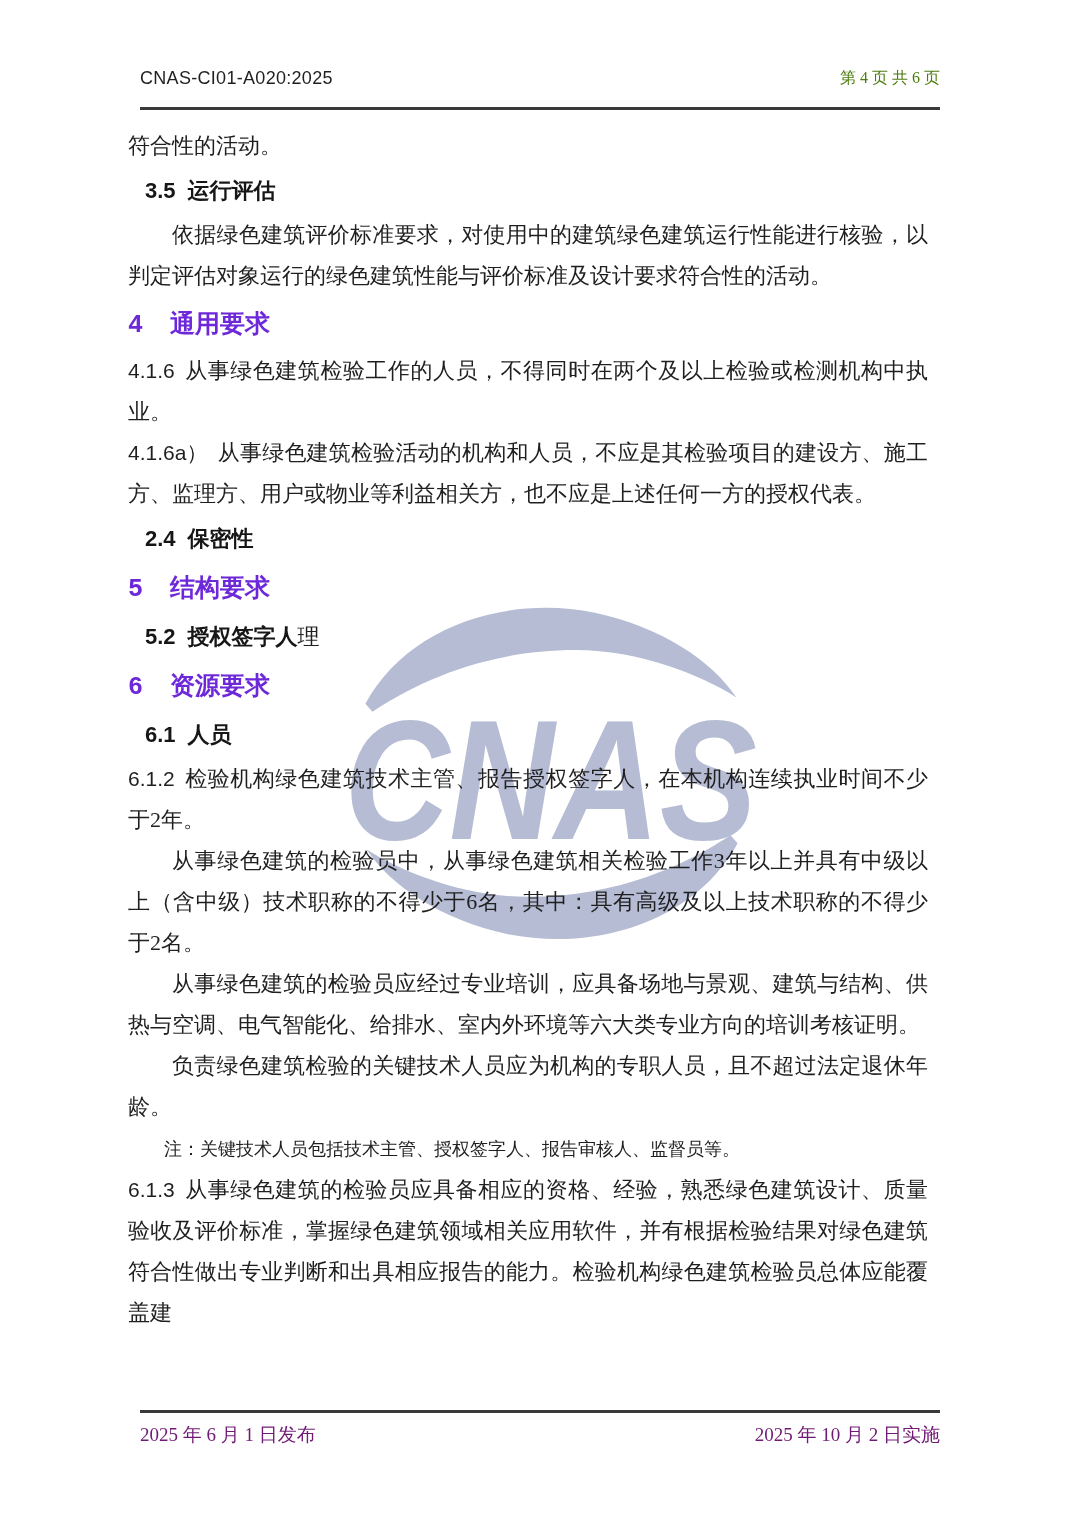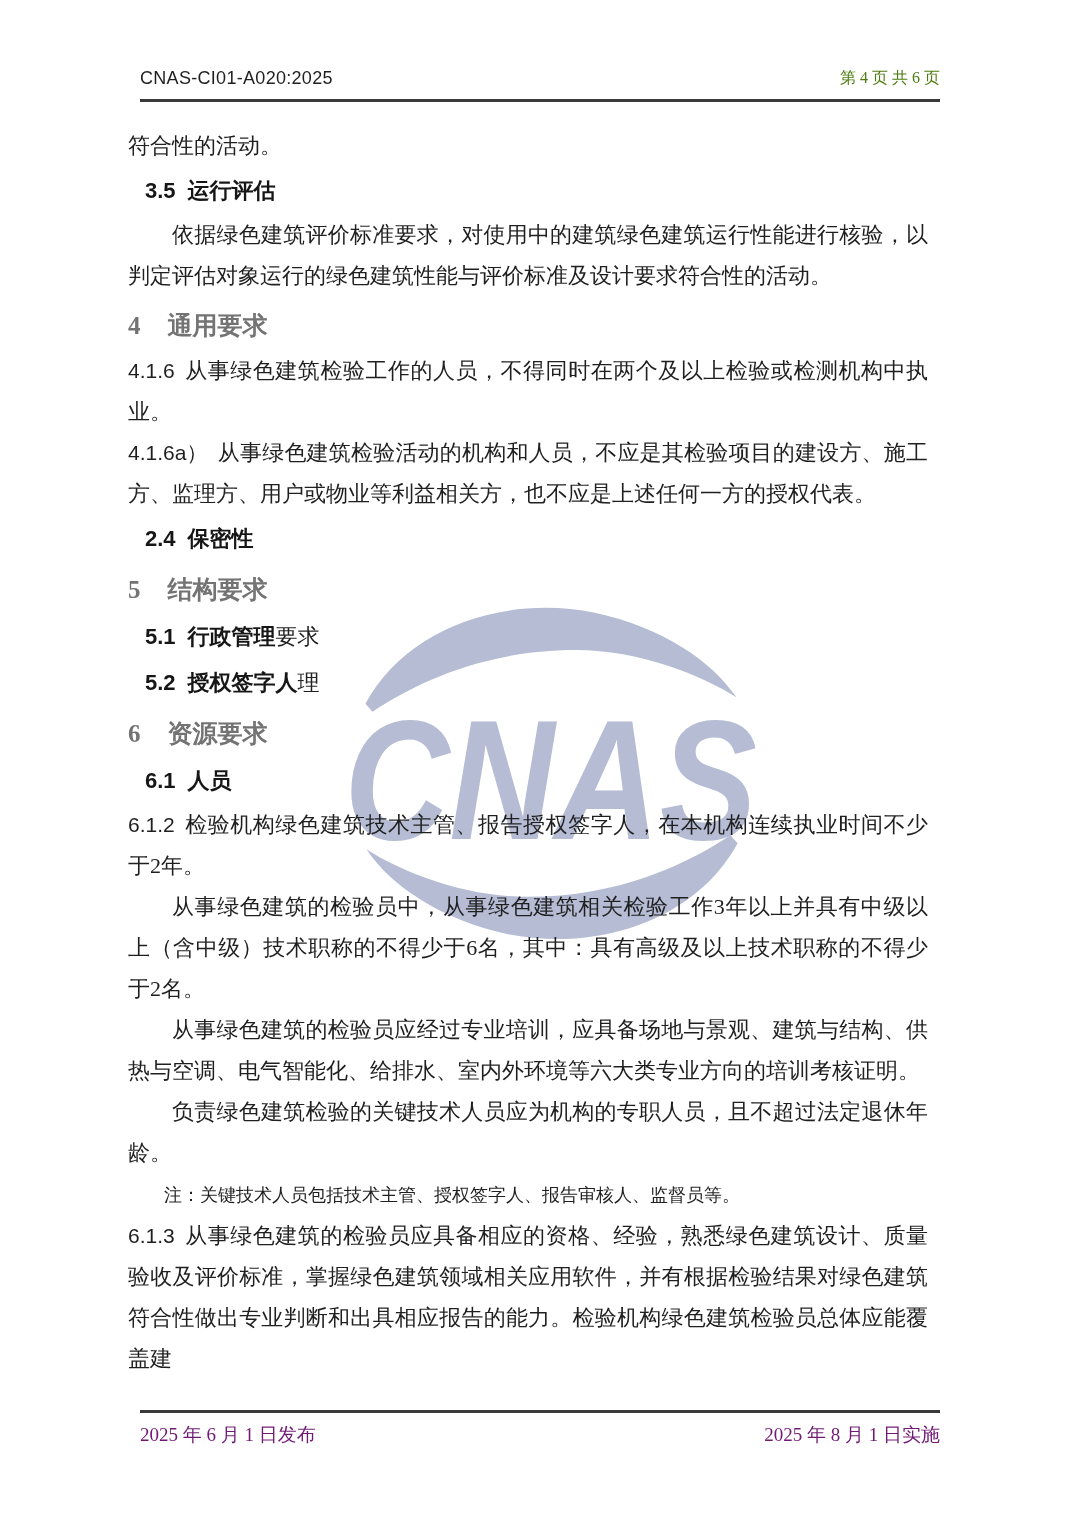--- a/index.html
+++ b/index.html
@@ -10,21 +10,21 @@
     color:#1f1f1f;
     position:relative;
     overflow:hidden;
   }
   .page { position:relative; width:1080px; height:1527px; background:#fff; overflow:hidden; }
 
   
   .header {
     position:absolute; top:68px; left:140px; right:140px; z-index:2;
     display:flex; justify-content:space-between; align-items:flex-end;
-    padding-bottom:10px;
+    padding-bottom:18px;
     border-bottom:3px solid #3a3a3a;
   }
   .doc-number {
     font-family:"Liberation Sans", sans-serif;
     font-size:18px; letter-spacing:0.3px; color:#1f1f1f;
   }
   .page-info { font-size:16px; color:#4d7c0f; }
 
   
   .watermark {
@@ -39,22 +39,22 @@
   }
   .body-p {
     font-size:22px; line-height:41px; text-align:justify;
   }
   .indent { text-indent:2em; }
   .clause-num {
     font-family:"Liberation Sans", sans-serif;
     font-size:21px; margin-right:10px;
   }
   .sec1 {
-    font-family:Liberation Serif, serif; font-weight:bold;
-    font-size:25px; line-height:44px; margin:8px 0 2px 0; color:#737373;
+    font-family:Liberation Mono, monospace; font-weight:bold;
+    font-size:25px; line-height:44px; margin:8px 0 2px 0; color:#6d28d9;
   }
   .sec1 .h-num { margin-right:27px; }
   .sec2 {
     font-family:"Liberation Sans", sans-serif; font-weight:bold;
     font-size:22px; line-height:42px; margin:4px 0 2px 17px; color:#161616;
   }
   .sec2 .h-num { margin-right:12px; }
   .sec2 .h-rest { font-family:"Liberation Serif", serif; font-weight:normal; color:#1f1f1f; }
   .note {
     font-size:18px; line-height:40px; text-indent:2em; margin-top:2px;
@@ -119,23 +119,20 @@
     </p>
 
     <div class="sec2">
       <span class="h-num">2.4</span><span>保密性</span>
     </div>
 
     <div class="sec1">
       <span class="h-num">5</span><span>结构要求</span>
     </div>
 
-    <div class="sec2">
-      <span class="h-num">5.1</span><span>行政管理</span><span class="h-rest">要求</span>
-    </div>
 
     <div class="sec2">
       <span class="h-num">5.2</span><span>授权签字人</span><span class="h-rest">理</span>
     </div>
 
     <div class="sec1">
       <span class="h-num">6</span><span>资源要求</span>
     </div>
 
     <div class="sec2">
@@ -153,16 +150,16 @@
     <p class="note">注：关键技术人员包括技术主管、授权签字人、报告审核人、监督员等。</p>
 
     <p class="body-p">
       <span class="clause-num">6.1.3</span><span>从事绿色建筑的检验员应具备相应的资格、经验，熟悉绿色建筑设计、质量验收及评价标准，掌握绿色建筑领域相关应用软件，并有根据检验结果对绿色建筑符合性做出专业判断和出具相应报告的能力。检验机构绿色建筑检验员总体应能覆盖建</span>
     </p>
 
   </div>
 
   <div class="footer">
     <span>2025 年 6 月 1 日发布</span>
-    <span>2025 年 8 月 1 日实施</span>
+    <span>2025 年 10 月 2 日实施</span>
   </div>
 
 </div>
 
 </body></html>

